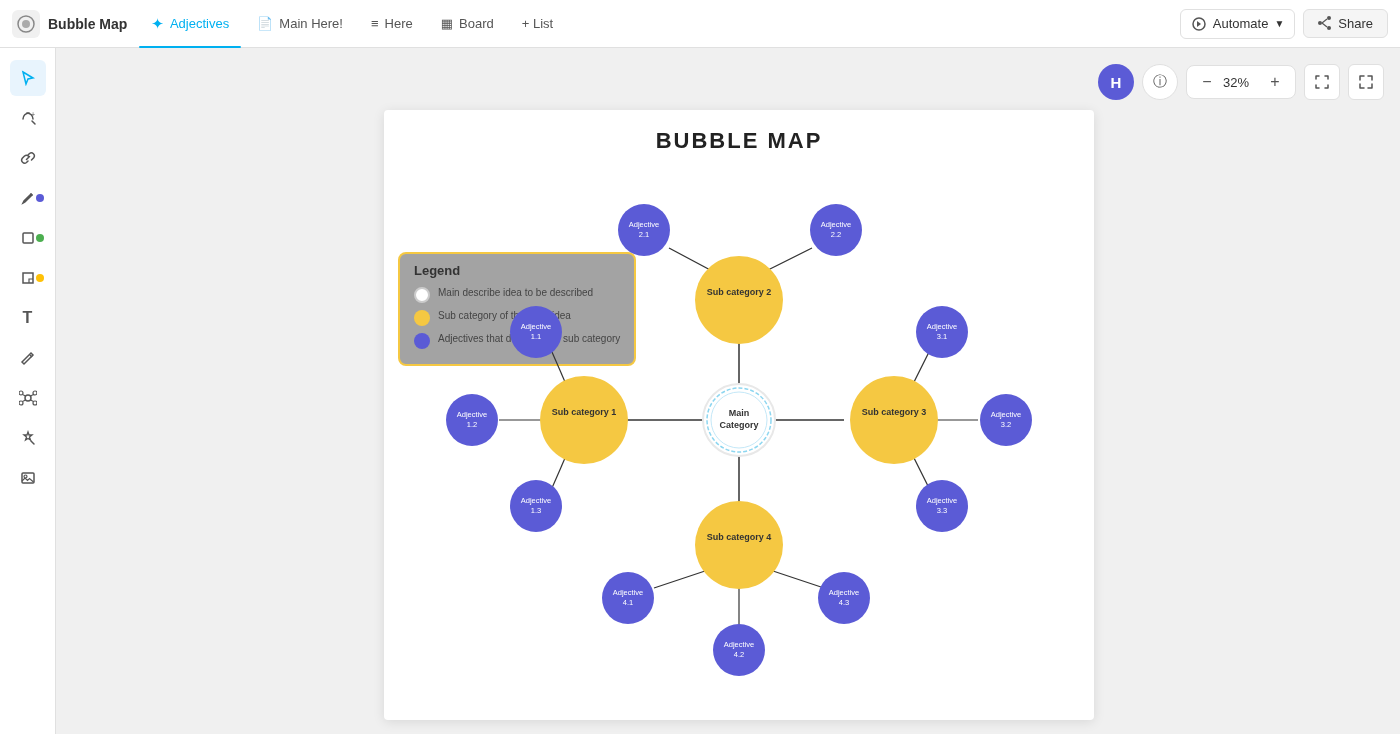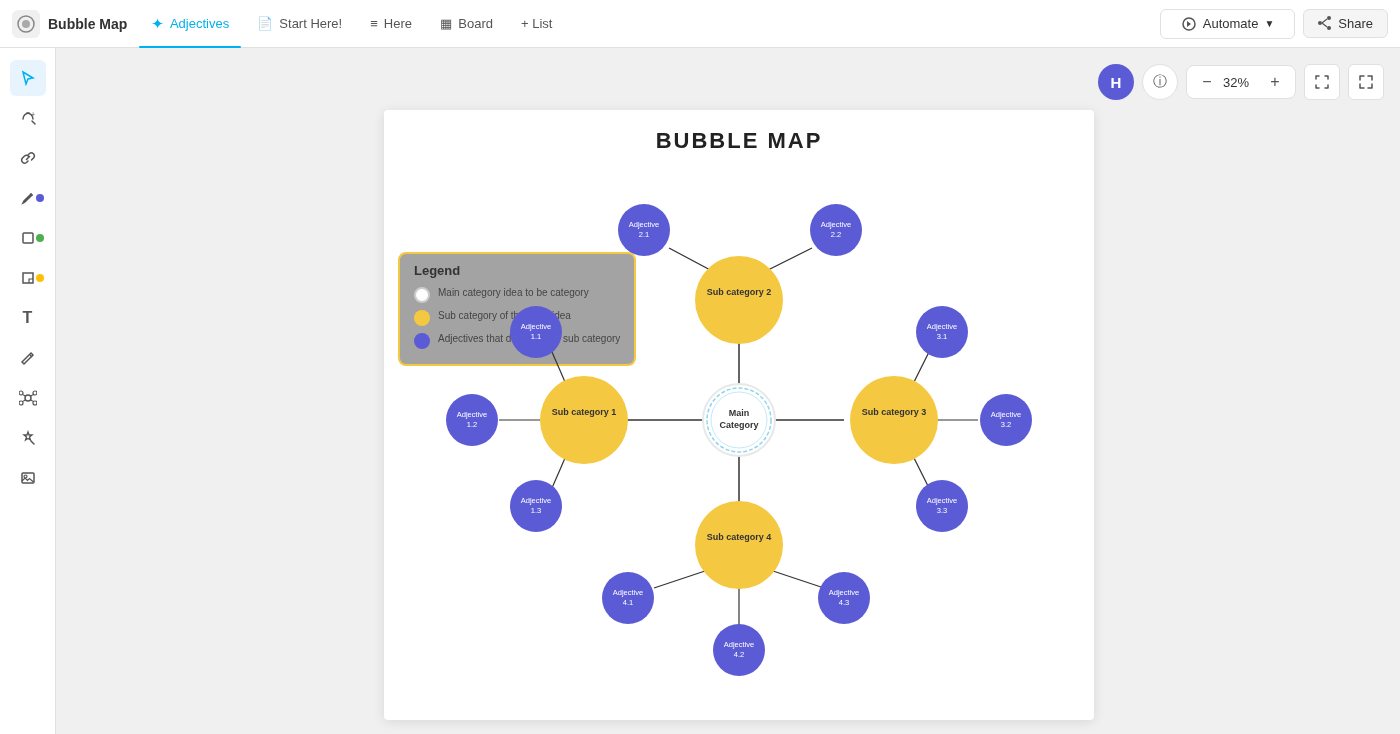--- a/index.html
+++ b/index.html
@@ -11,21 +11,21 @@
       padding: 0 12px; height: 48px; gap: 4px; flex-shrink: 0;
     }
     .nav-logo { display: flex; align-items: center; gap: 8px; margin-right: 8px; }
     .nav-logo-icon { width: 28px; height: 28px; background: #f0f0f0; border-radius: 6px; display: flex; align-items: center; justify-content: center; font-size: 14px; }
     .nav-logo-text { font-weight: 600; font-size: 14px; color: #333; }
     .nav-tab { display: flex; align-items: center; gap: 6px; padding: 6px 12px; border-radius: 6px; cursor: pointer; font-size: 13px; color: #555; height: 36px; position: relative; }
     .nav-tab.active { color: #00b0f0; font-weight: 500; }
     .nav-tab.active::after { content: ''; position: absolute; bottom: -6px; left: 0; right: 0; height: 2px; background: #00b0f0; border-radius: 1px; }
     .nav-spacer { flex: 1; }
     .nav-right { display: flex; align-items: center; gap: 8px; }
-    .btn-automate { display: flex; align-items: center; gap: 6px; padding: 6px 20px; border: 1px solid #e0e0e0; border-radius: 6px; cursor: pointer; font-size: 13px; color: #333; background: #fff; }
+    .btn-automate { display: flex; align-items: center; gap: 6px; padding: 6px 10px; border: 1px solid #e0e0e0; border-radius: 6px; cursor: pointer; font-size: 13px; color: #333; background: #fff; }
     .btn-share { display: flex; gap: 6px; padding: 6px 14px; border-radius: 6px; cursor: pointer; font-size: 13px; color: #333; background: #f5f5f5; border: 1px solid #e0e0e0; }
 
     
     .main-layout { display: flex; flex: 1; overflow: hidden; }
 
     
     .left-toolbar {
       width: 56px; background: #fff; border-right: 1px solid #e0e0e0;
       display: flex; flex-direction: column; align-items: center; padding: 12px 0; gap: 4px; flex-shrink: 0;
     }
@@ -87,21 +87,21 @@
     <span class="nav-logo-text">Bubble Map</span>
   </div>
 
   <div class="nav-tab active">
     <span style="color:#00b0f0;font-size:15px;">✦</span>
     <span>Adjectives</span>
   </div>
 
   <div class="nav-tab">
     <span style="font-size:13px;">📄</span>
-    <span>Start Here!</span>
+    <span>Main Here!</span>
   </div>
 
   <div class="nav-tab">
     <span style="font-size:13px;">≡</span>
     <span>Here</span>
   </div>
 
   <div class="nav-tab">
     <span style="font-size:13px;">▦</span>
     <span>Board</span>
@@ -240,21 +240,21 @@
     </div>
 
     <div class="canvas-content">
 
       <div style="position:absolute;top:18px;left:0;right:0;text-align:center;font-size:22px;font-weight:900;letter-spacing:2px;color:#222;">BUBBLE MAP</div>
 
       <div class="legend">
         <div class="legend-title">Legend</div>
         <div class="legend-item">
           <div class="legend-circle white"></div>
-          <span>Main category idea to be category</span>
+          <span>Main describe idea to be described</span>
         </div>
         <div class="legend-item">
           <div class="legend-circle yellow"></div>
           <span>Sub category of the main idea</span>
         </div>
         <div class="legend-item">
           <div class="legend-circle purple"></div>
           <span>Adjectives that describe the sub category</span>
         </div>
       </div>

